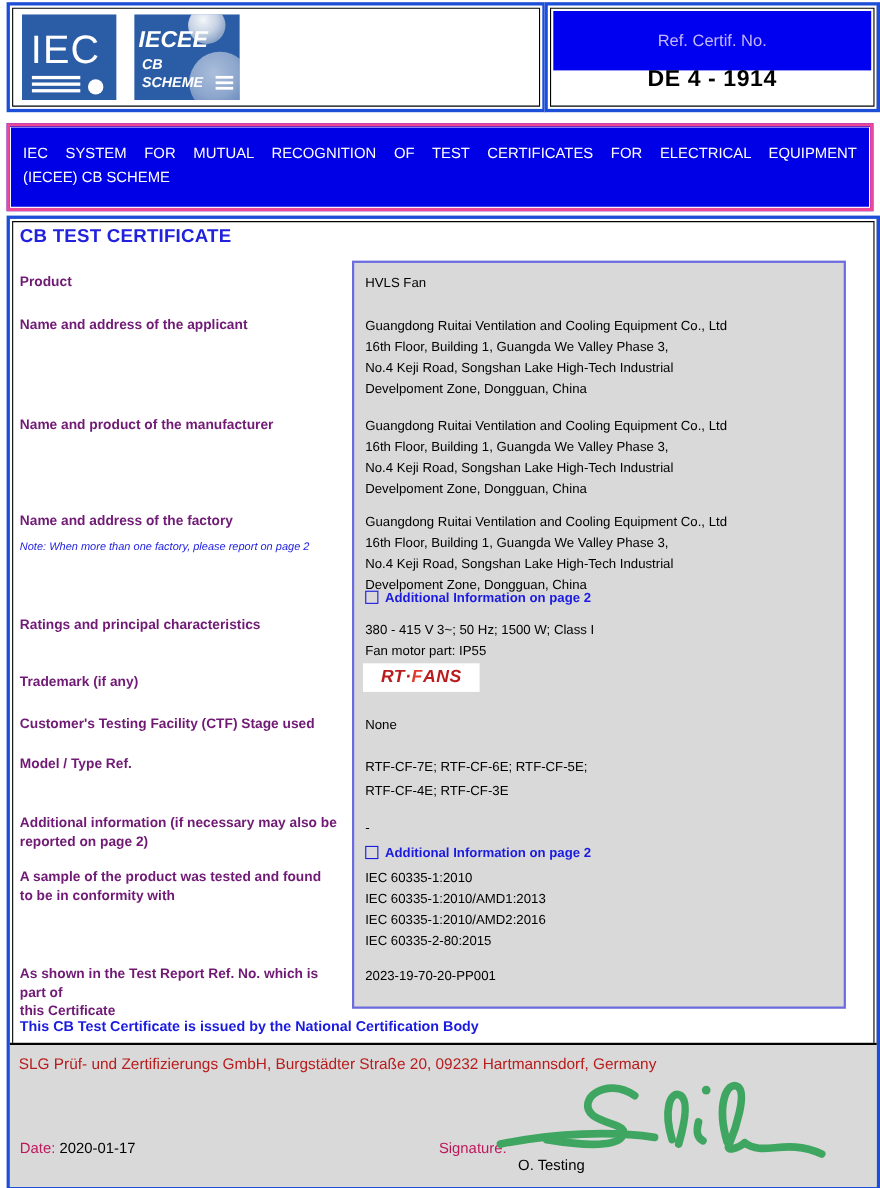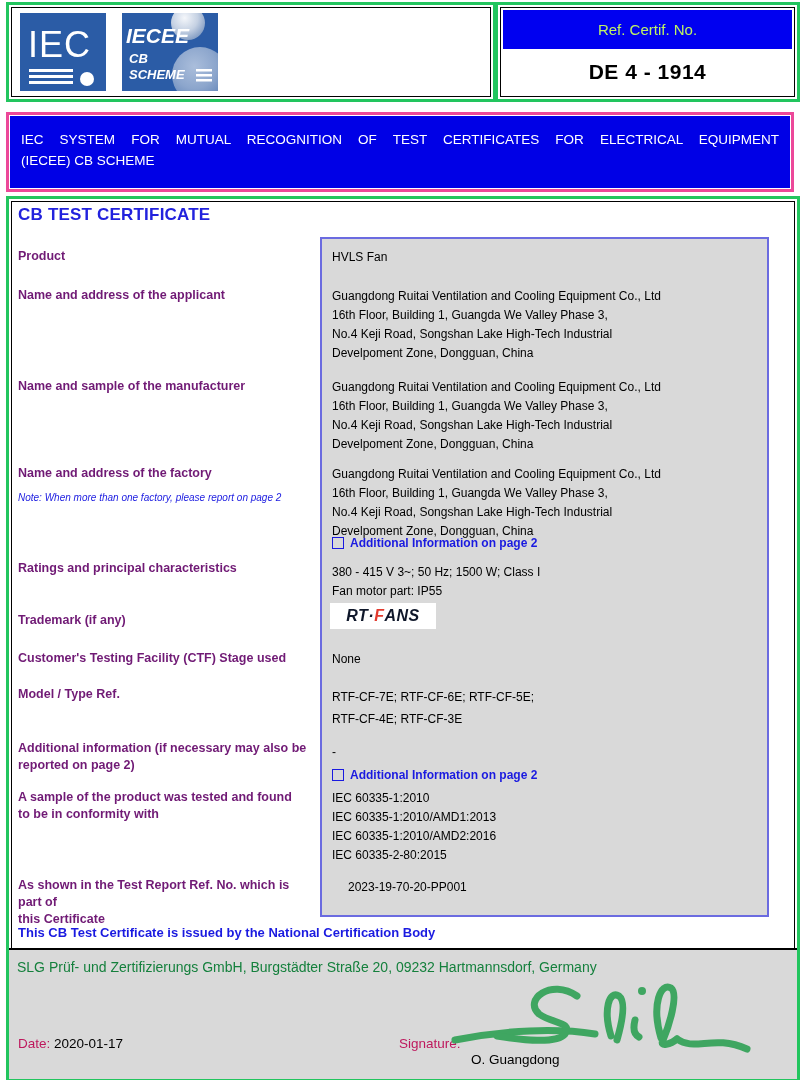--- a/index.html
+++ b/index.html
@@ -3,27 +3,27 @@
 <meta charset="utf-8">
 <style>
   html,body{margin:0;padding:0;}
   body{
     width:800px;height:1080px;background:#ffffff;position:relative;
     font-family:"Liberation Sans", sans-serif;color:#000;
   }
   .abs{position:absolute;}
   
   .dbl{
-    position:absolute;border:3px solid #22c55e;background:#fff;
+    position:absolute;border:3px solid #1d4ed8;background:#fff;
     box-shadow: inset 0 0 0 2px #fff, inset 0 0 0 3px #000;
   }
   #logo-box{left:6px;top:2px;width:484px;height:94px;}
   #ref-box{left:495px;top:2px;width:299px;height:94px;}
-  .ref-head{position:absolute;left:5px;right:5px;top:5px;height:39px;background:#0000f0;
-    color:#bef264;font-size:15px;display:flex;align-items:center;justify-content:center;}
+  .ref-head{position:absolute;left:5px;right:5px;top:5px;height:54px;background:#0000f0;
+    color:#c4b5fd;font-size:15px;display:flex;align-items:center;justify-content:center;}
   .ref-num{position:absolute;left:5px;right:5px;top:44px;bottom:5px;
     display:flex;align-items:center;justify-content:center;
     font-size:21px;font-weight:bold;letter-spacing:.5px;color:#000;}
   #banner{
     position:absolute;left:6px;top:112px;width:788px;height:80px;
     border:3px solid #ec4899;background:#0000e6;box-shadow: inset 0 0 0 1px #fff;
     color:#fff;padding:0;box-sizing:border-box;
   }
   .banner-inner{position:absolute;left:12px;right:12px;top:14px;font-size:13.5px;line-height:21px;}
   .banner-l1{text-align:justify;text-align-last:justify;}
@@ -31,30 +31,30 @@
   #cert-title{left:9px;top:6px;font-size:17px;font-weight:bold;color:#2222dd;letter-spacing:.2px;}
   #value-panel{left:311px;top:38px;width:445px;height:676px;background:#d9d9d9;border:2px solid #6b6be0;}
   .lbl{position:absolute;left:9px;color:#701a75;font-size:12.5px;font-weight:bold;line-height:17px;width:296px;}
   .val{position:absolute;left:323px;color:#000;font-size:12px;line-height:19px;width:424px;z-index:2;}
   .pre{white-space:pre-line;}
   .note{position:absolute;left:9px;color:#1a1ae0;font-size:10px;font-style:italic;width:296px;}
   .addinfo{position:absolute;left:323px;color:#1a1ae0;font-size:12px;font-weight:600;z-index:2;display:flex;align-items:center;}
   .chk{display:inline-block;width:10px;height:10px;border:1.5px solid #1a1ae0;margin-right:6px;background:transparent;}
   #issued-line{left:9px;top:726px;color:#1a1ae0;font-size:13px;font-weight:bold;}
   #footer-panel{position:absolute;left:0;right:0;top:749px;bottom:0;background:#d9d9d9;border-top:2px solid #000;}
-  #ncb-line{position:absolute;left:8px;top:9px;font-size:14px;color:#15803d;}
+  #ncb-line{position:absolute;left:8px;top:9px;font-size:14px;color:#b91c1c;}
   #date-line{position:absolute;left:9px;top:86px;font-size:13.5px;}
   #sig-label-line{position:absolute;left:390px;top:86px;font-size:13.5px;}
   .blue-label{color:#be185d;}
   #signatory{position:absolute;left:462px;top:102px;font-size:13.5px;color:#000;}
   #signature-svg{position:absolute;left:436px;top:26px;width:312px;height:90px;}
   #trademark-logo{position:absolute;left:321px;top:404px;width:106px;height:26px;background:#fff;z-index:2;
     display:flex;align-items:center;justify-content:center;
     font-style:italic;font-weight:bold;font-size:16px;letter-spacing:.5px;}
-  .tm-blue{color:#0f172a;} .tm-red{color:#e23a2e;}
+  .tm-blue{color:#b91c1c;} .tm-red{color:#e23a2e;}
 </style>
 </head>
 <body>
 
 <div class="dbl" id="logo-box">
   <svg class="abs" style="left:11px;top:8px;" width="86" height="78" viewBox="0 0 86 78">
     <rect x="0" y="0" width="86" height="78" fill="#2b5ca6"></rect>
     <text x="8" y="44" font-size="36" fill="#ffffff" font-family="Liberation Sans, sans-serif" letter-spacing="1">IEC</text>
     <rect x="9" y="56" width="44" height="3" fill="#ffffff"></rect>
     <rect x="9" y="62" width="44" height="3" fill="#ffffff"></rect>
@@ -101,21 +101,21 @@
 
   <div class="lbl" style="top:49px;">Product</div>
   <div class="val" style="top:49px;">HVLS Fan</div>
 
   <div class="lbl" style="top:88px;">Name and address of the applicant</div>
   <div class="val pre" style="top:88px;">Guangdong Ruitai Ventilation and Cooling Equipment Co., Ltd
 16th Floor, Building 1, Guangda We Valley Phase 3,
 No.4 Keji Road, Songshan Lake High-Tech Industrial
 Develpoment Zone, Dongguan, China</div>
 
-  <div class="lbl" style="top:179px;">Name and sample of the manufacturer</div>
+  <div class="lbl" style="top:179px;">Name and product of the manufacturer</div>
   <div class="val pre" style="top:179px;">Guangdong Ruitai Ventilation and Cooling Equipment Co., Ltd
 16th Floor, Building 1, Guangda We Valley Phase 3,
 No.4 Keji Road, Songshan Lake High-Tech Industrial
 Develpoment Zone, Dongguan, China</div>
 
   <div class="lbl" style="top:266px;">Name and address of the factory</div>
   <div class="note" style="top:293px;">Note: When more than one factory, please report on page 2</div>
   <div class="val pre" style="top:266px;">Guangdong Ruitai Ventilation and Cooling Equipment Co., Ltd
 16th Floor, Building 1, Guangda We Valley Phase 3,
 No.4 Keji Road, Songshan Lake High-Tech Industrial
@@ -153,21 +153,21 @@
 
   <div class="lbl pre" style="top:590px;">A sample of the product was tested and found
 to be in conformity with</div>
   <div class="val pre" style="top:590px;">IEC 60335-1:2010
 IEC 60335-1:2010/AMD1:2013
 IEC 60335-1:2010/AMD2:2016
 IEC 60335-2-80:2015</div>
 
   <div class="lbl pre" style="top:678px;">As shown in the Test Report Ref. No. which is part of
 this Certificate</div>
-  <div class="val" style="top:679px;margin-left:16px;">2023-19-70-20-PP001</div>
+  <div class="val" style="top:679px;">2023-19-70-20-PP001</div>
 
   <div class="abs" id="issued-line">This CB Test Certificate is issued by the National Certification Body</div>
 
   <div id="footer-panel">
     <div id="ncb-line">SLG Prüf- und Zertifizierungs GmbH, Burgstädter Straße 20, 09232 Hartmannsdorf, Germany</div>
 
     <div id="date-line">
       <span class="blue-label">Date:</span>
       <span>2020-01-17</span>
     </div>
@@ -181,15 +181,15 @@
         <path d="M10,64 C60,54 112,52 150,58"></path>
         <path d="M132,20 C106,2 78,24 94,38 C108,48 128,46 120,58 C112,68 76,64 52,60"></path>
         <path d="M166,60 C158,34 164,14 174,20 C182,26 176,50 172,64"></path>
         <path d="M190,44 C188,52 188,58 194,61"></path>
         <circle cx="197" cy="15" r="4" fill="#3fa661" stroke="none"></circle>
         <path d="M216,62 C206,28 216,6 226,12 C234,18 224,50 218,64 C214,72 226,68 232,63"></path>
         <path d="M232,63 C250,76 268,58 302,73"></path>
       </g>
     </svg>
 
-    <div id="signatory">O. Guangdong</div>
+    <div id="signatory">O. Testing</div>
   </div>
 </div>
 
 </body></html>

